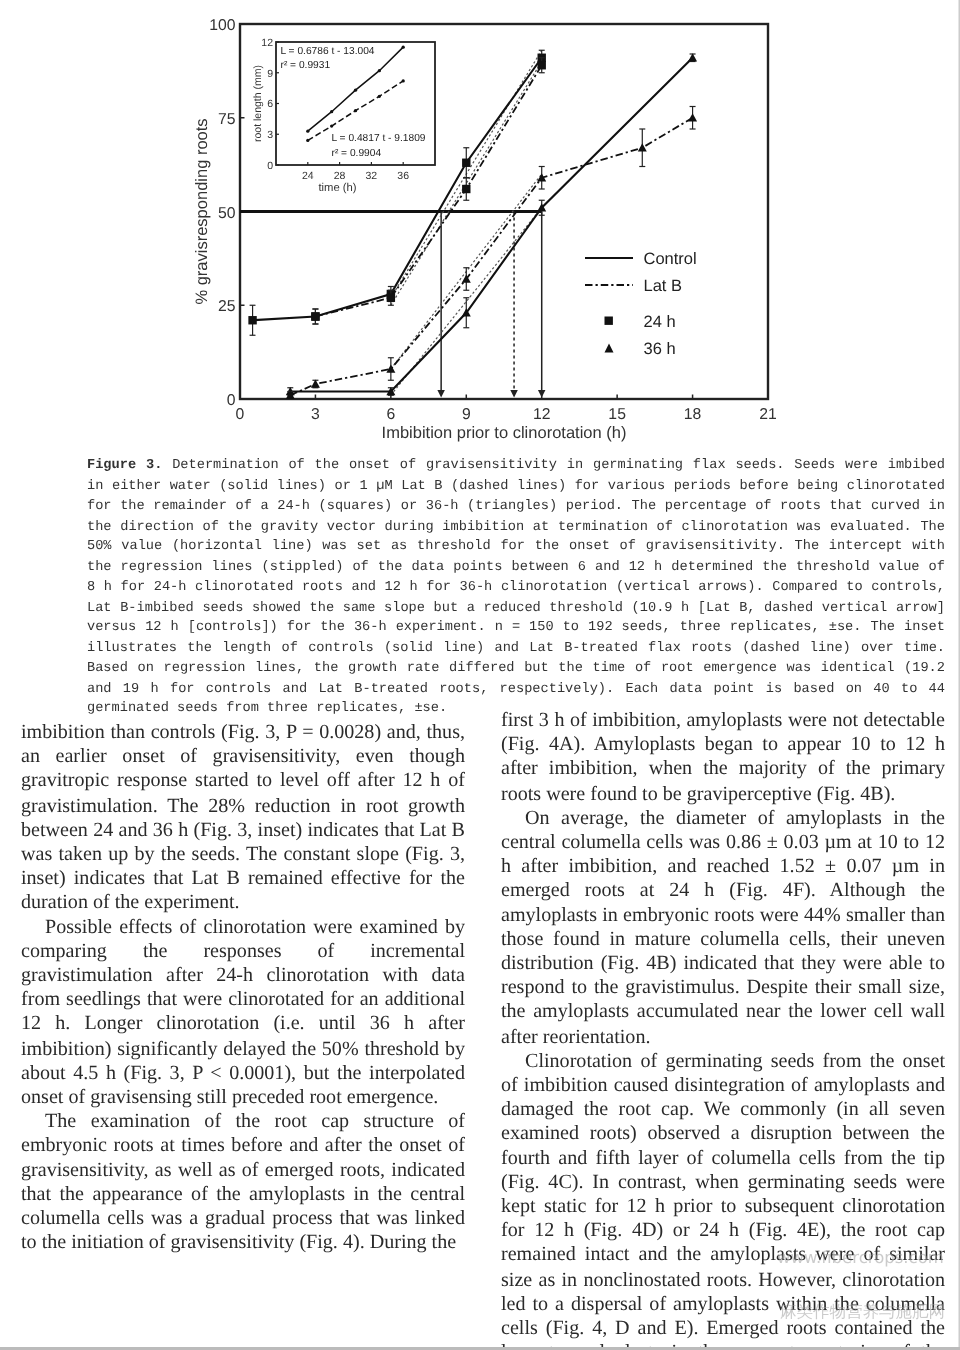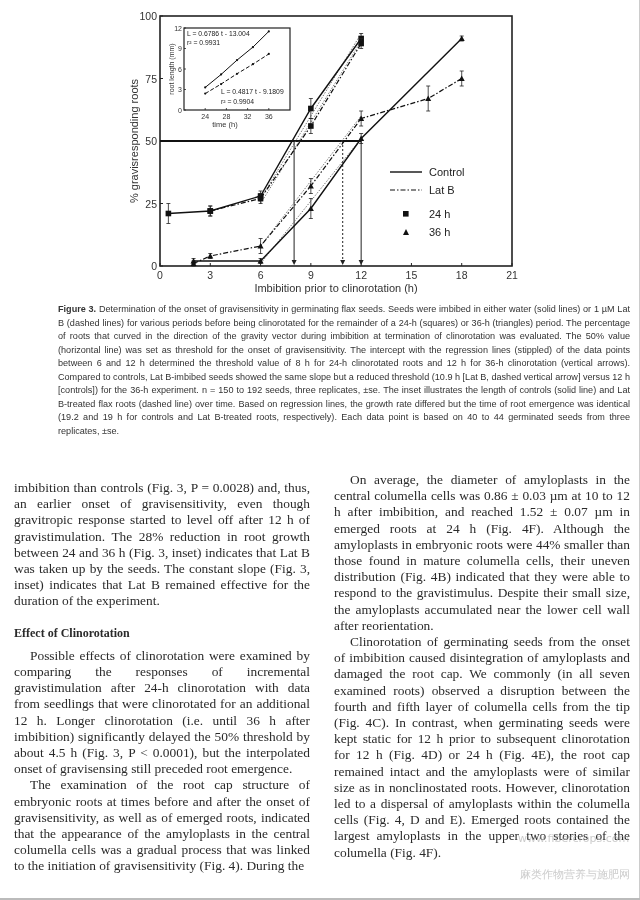--- a/index.html
+++ b/index.html
@@ -1,18 +1,18 @@
 <!DOCTYPE html>
 <html><head>
 <meta charset="utf-8">
 <style>
   html, body { margin: 0; padding: 0; background: #ffffff; }
   body { width: 640px; height: 900px; position: relative; overflow: hidden; font-family: "Liberation Serif", serif; color: #222; }
   #chart-svg { position: absolute; left: 0; top: 0; }
-  .caption { position: absolute; left: 58px; top: 303px; width: 572px; font-family: Liberation Sans, sans-serif; font-size: 9.1px; line-height: 13.5px; color: #333; text-align: justify; }
+  .caption { position: absolute; left: 58px; top: 303px; width: 572px; font-family: Liberation Mono, monospace; font-size: 9.1px; line-height: 13.5px; color: #333; text-align: justify; }
   .caption .fig-label { font-weight: bold; }
   .col { position: absolute; width: 296px; font-size: 13.4px; line-height: 16.2px; text-align: justify; color: #2a2a2a; }
   .col p { margin: 0; }
   .col .indent { text-indent: 16px; }
   .col h3 { font-size: 12px; font-weight: bold; margin: 0; }
   #col-left { left: 14px; top: 480px; }
   #col-right { left: 334px; top: 472px; }
   .watermark { position: absolute; font-family: "DejaVu Sans", sans-serif; color: rgba(160,160,160,0.55); font-size: 11px; }
   .border-right { position: absolute; right: 0; top: 0; width: 1px; height: 900px; background: #ccc; }
   .border-bottom { position: absolute; left: 0; bottom: 0; width: 640px; height: 2px; background: #bbb; }
@@ -199,26 +199,26 @@
       <text x="221" y="104" font-size="6.8" fill="#222" font-family="&quot;Liberation Sans&quot;, sans-serif">r² = 0.9904</text>
     </g>
 </svg>
 
 <div class="caption">
   <span class="fig-label">Figure 3.</span><span> Determination of the onset of gravisensitivity in germinating flax seeds. Seeds were imbibed in either water (solid lines) or 1 µM Lat B (dashed lines) for various periods before being clinorotated for the remainder of a 24-h (squares) or 36-h (triangles) period. The percentage of roots that curved in the direction of the gravity vector during imbibition at termination of clinorotation was evaluated. The 50% value (horizontal line) was set as threshold for the onset of gravisensitivity. The intercept with the regression lines (stippled) of the data points between 6 and 12 h determined the threshold value of 8 h for 24-h clinorotated roots and 12 h for 36-h clinorotation (vertical arrows). Compared to controls, Lat B-imbibed seeds showed the same slope but a reduced threshold (10.9 h [Lat B, dashed vertical arrow] versus 12 h [controls]) for the 36-h experiment. n = 150 to 192 seeds, three replicates, ±se. The inset illustrates the length of controls (solid line) and Lat B-treated flax roots (dashed line) over time. Based on regression lines, the growth rate differed but the time of root emergence was identical (19.2 and 19 h for controls and Lat B-treated roots, respectively). Each data point is based on 40 to 44 germinated seeds from three replicates, ±se.</span>
 </div>
 
 <div class="col" id="col-left">
   <p>imbibition than controls (Fig. 3, P = 0.0028) and, thus, an earlier onset of gravisensitivity, even though gravitropic response started to level off after 12 h of gravistimulation. The 28% reduction in root growth between 24 and 36 h (Fig. 3, inset) indicates that Lat B was taken up by the seeds. The constant slope (Fig. 3, inset) indicates that Lat B remained effective for the duration of the experiment.</p>
-  <h3 style="margin-top:15px;margin-bottom:7px;">Effect of Clinorotation</h3>
   <p class="indent">Possible effects of clinorotation were examined by comparing the responses of incremental gravistimulation after 24-h clinorotation with data from seedlings that were clinorotated for an additional 12 h. Longer clinorotation (i.e. until 36 h after imbibition) significantly delayed the 50% threshold by about 4.5 h (Fig. 3, P &lt; 0.0001), but the interpolated onset of gravisensing still preceded root emergence.</p>
   <p class="indent">The examination of the root cap structure of embryonic roots at times before and after the onset of gravisensitivity, as well as of emerged roots, indicated that the appearance of the amyloplasts in the central columella cells was a gradual process that was linked to the initiation of gravisensitivity (Fig. 4). During the</p>
 </div>
 
 <div class="col" id="col-right">
+  <p>first 3 h of imbibition, amyloplasts were not detectable (Fig. 4A). Amyloplasts began to appear 10 to 12 h after imbibition, when the majority of the primary roots were found to be graviperceptive (Fig. 4B).</p>
   <p class="indent">On average, the diameter of amyloplasts in the central columella cells was 0.86 ± 0.03 µm at 10 to 12 h after imbibition, and reached 1.52 ± 0.07 µm in emerged roots at 24 h (Fig. 4F). Although the amyloplasts in embryonic roots were 44% smaller than those found in mature columella cells, their uneven distribution (Fig. 4B) indicated that they were able to respond to the gravistimulus. Despite their small size, the amyloplasts accumulated near the lower cell wall after reorientation.</p>
   <p class="indent">Clinorotation of germinating seeds from the onset of imbibition caused disintegration of amyloplasts and damaged the root cap. We commonly (in all seven examined roots) observed a disruption between the fourth and fifth layer of columella cells from the tip (Fig. 4C). In contrast, when germinating seeds were kept static for 12 h prior to subsequent clinorotation for 12 h (Fig. 4D) or 24 h (Fig. 4E), the root cap remained intact and the amyloplasts were of similar size as in nonclinostated roots. However, clinorotation led to a dispersal of amyloplasts within the columella cells (Fig. 4, D and E). Emerged roots contained the largest amyloplasts in the upper two stories of the columella (Fig. 4F).</p>
 </div>
 
 <div class="watermark" style="left:520px;top:867px;">麻类作物营养与施肥网</div>
 <div class="watermark" style="left:518px;top:832px;">www.fibercrops.com</div>
 
 <div class="border-right"></div>
 <div class="border-bottom"></div>
 

